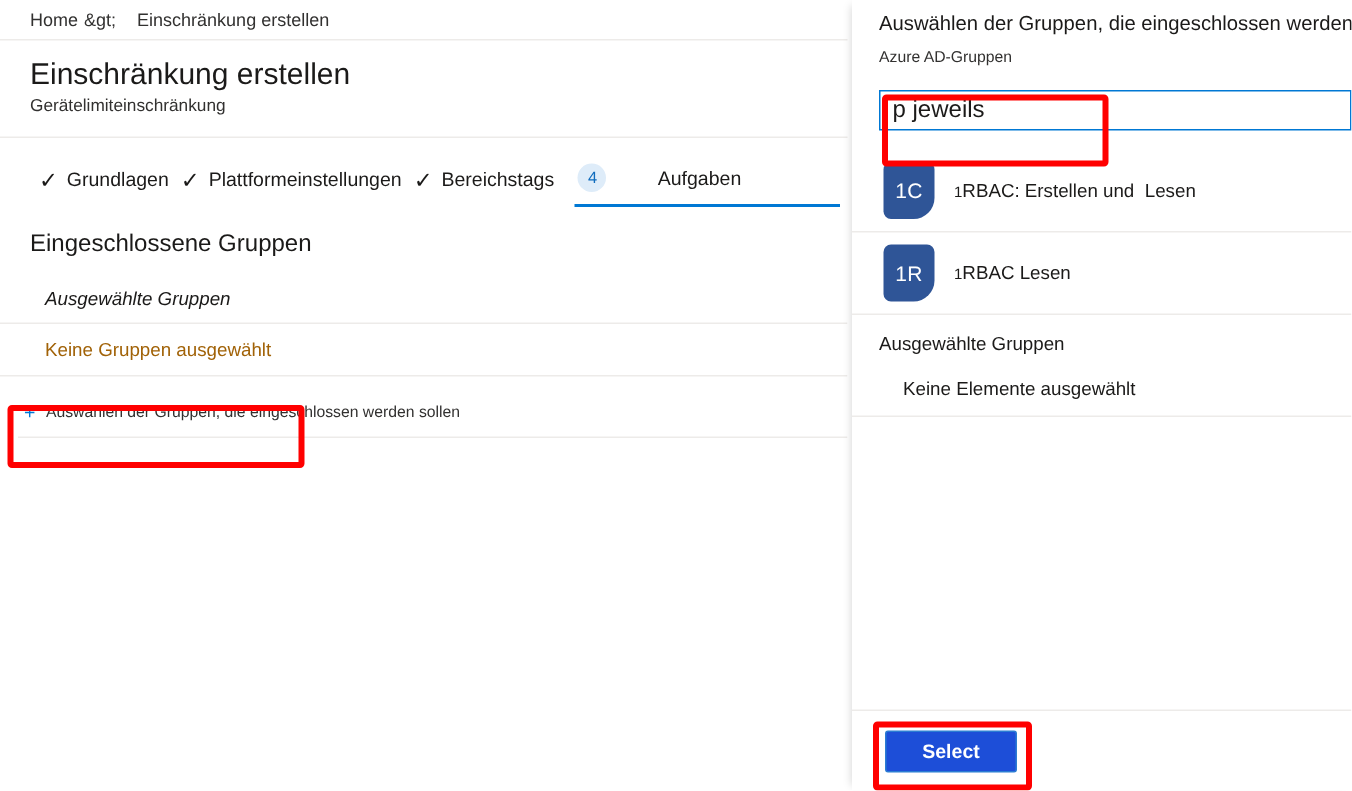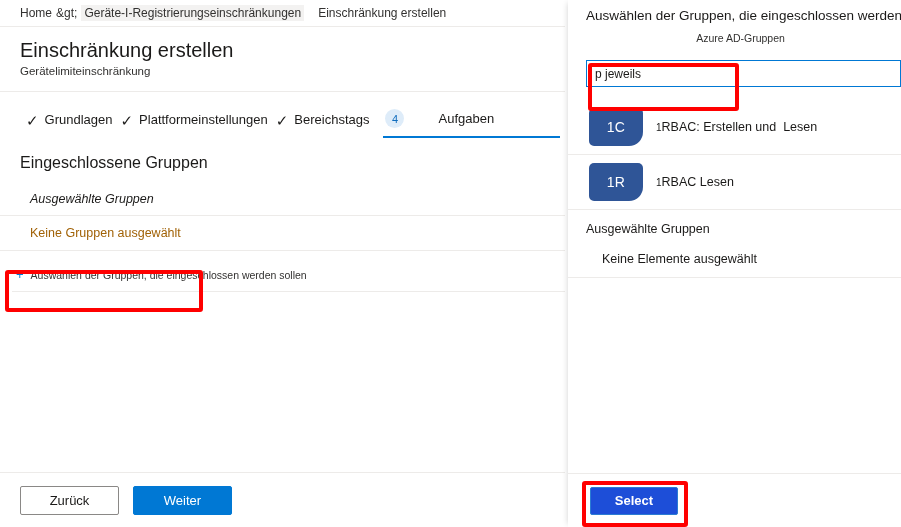--- a/index.html
+++ b/index.html
@@ -231,54 +231,53 @@
     font-size: 13.5px;
     color: #1b1a19;
     line-height: 19px;
     white-space: nowrap;
   }
   .pane-subtitle {
     font-size: 10.5px;
     color: #323130;
     margin-top: 7px;
     line-height: 13px;
-    text-align: center;
   }
   .search-wrap {
     padding: 9px 0 0 18px;
     position: relative;
   }
   .search-input {
     width: 315px;
     height: 27px;
     box-sizing: border-box;
     border: 1px solid #0078d4;
     border-radius: 0;
     outline: none;
     font-family: "Liberation Sans", sans-serif;
-    font-size: 12px;
+    font-size: 16px;
     color: #1b1a19;
     padding: 0 8px;
     background: #ffffff;
   }
   .results {
     margin-top: 13px;
   }
   .result-row {
     display: flex;
     align-items: center;
     gap: 13px;
     padding: 10px 10px 10px 21px;
     border-bottom: 1px solid #edebe9;
     cursor: pointer;
     box-sizing: border-box;
     height: 55px;
   }
   .avatar {
-    width: 54px; height: 38px;
+    width: 34px; height: 38px;
     border-radius: 5px 5px 14px 5px;
     background: #2f5597;
     color: #ffffff;
     font-size: 14px;
     display: flex;
     align-items: center;
     justify-content: center;
     flex: none;
     letter-spacing: .3px;
   }
@@ -342,21 +341,20 @@
 </head>
 <body>
 
 <div id="root">
 
   <div id="left-blade">
 
     <div class="breadcrumb-bar">
       <span class="bc-link">Home</span>
       <span class="bc-sep">&amp;gt;</span>
-      <span class="bc-current">Geräte-I-Registrierungseinschränkungen</span>
       <span class="bc-link" style="margin-left:10px;">Einschränkung erstellen</span>
     </div>
 
     <div class="blade-header">
       <div class="blade-title">Einschränkung erstellen</div>
       <div class="blade-subtitle">Gerätelimiteinschränkung</div>
     </div>
 
     <div class="wizard">
       <div class="step done">
@@ -384,24 +382,20 @@
 
       <div class="add-link-wrap">
         <span class="add-link">
           <span class="plus">+</span>
           <span>Auswählen der Gruppen, die eingeschlossen werden sollen</span>
         </span>
         <div class="add-rule"></div>
       </div>
     </div>
 
-    <div class="blade-footer">
-      <div class="btn btn-secondary">Zurück</div>
-      <div class="btn btn-primary">Weiter</div>
-    </div>
   </div>
 
   <div id="right-pane">
 
     <div class="pane-header">
       <div class="pane-title">Auswählen der Gruppen, die eingeschlossen werden sollen</div>
       <div class="pane-subtitle">Azure AD-Gruppen</div>
     </div>
 
     <div class="search-wrap">

